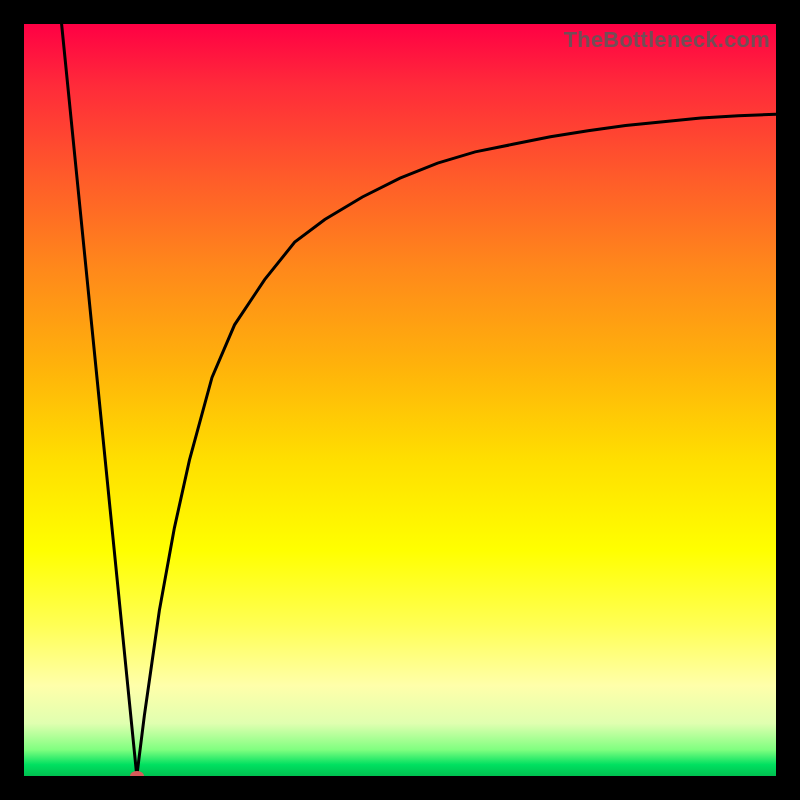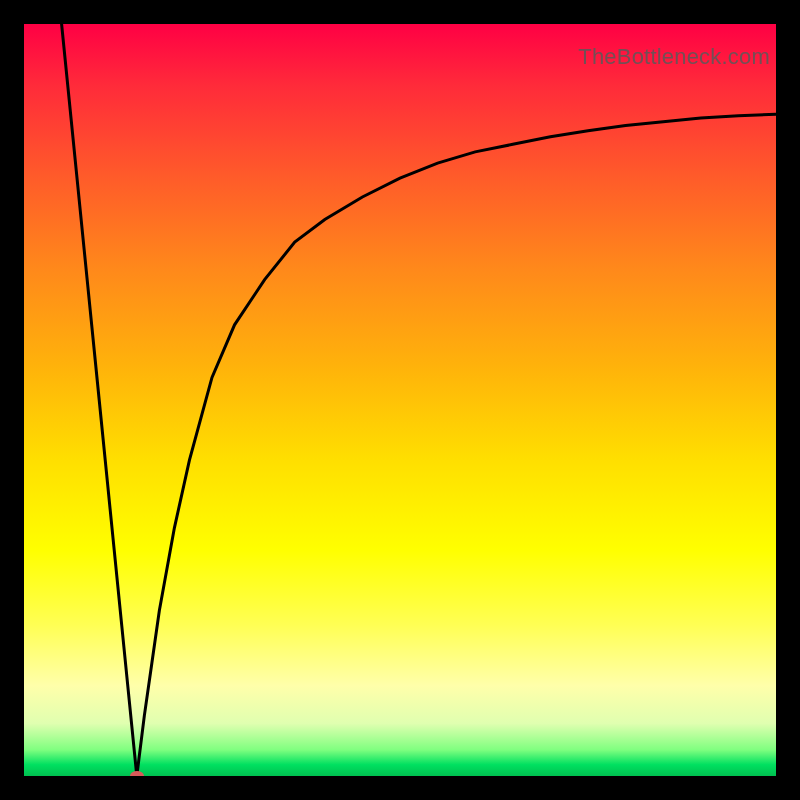--- a/index.html
+++ b/index.html
@@ -39,25 +39,24 @@
       #00c050 100%
     );
     overflow: hidden;
   }
   .watermark {
     position: absolute;
     top: 3px;
     right: 6px;
     color: #5a5a5a;
     font-size: 22px;
-    font-weight: 400;
+    font-weight: 700;
     opacity: 0.85;
     z-index: 5;
     letter-spacing: 0.2px;
-    margin-top: 17px;
   }
   svg.curve {
     position: absolute;
     left: 0;
     top: 0;
     width: 752px;
     height: 752px;
   }
   .marker {
     position: absolute;

